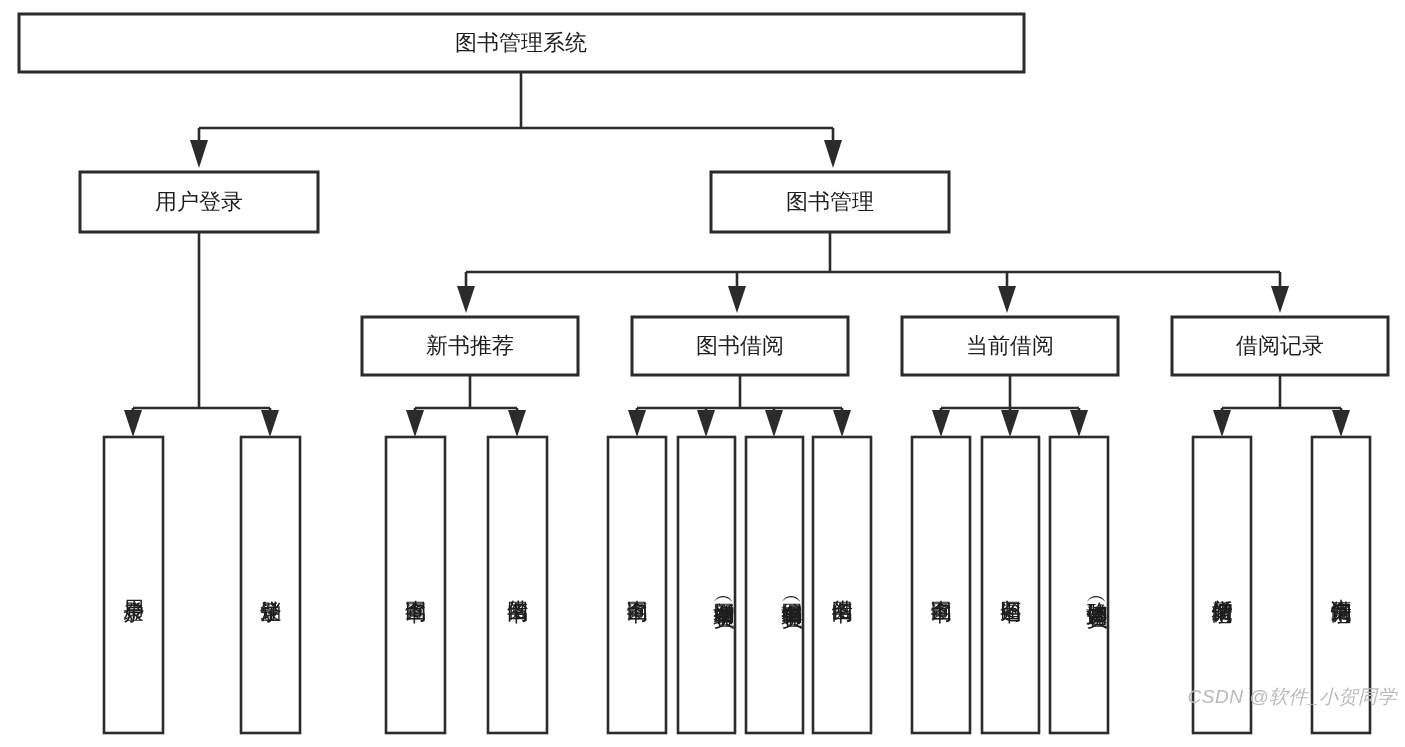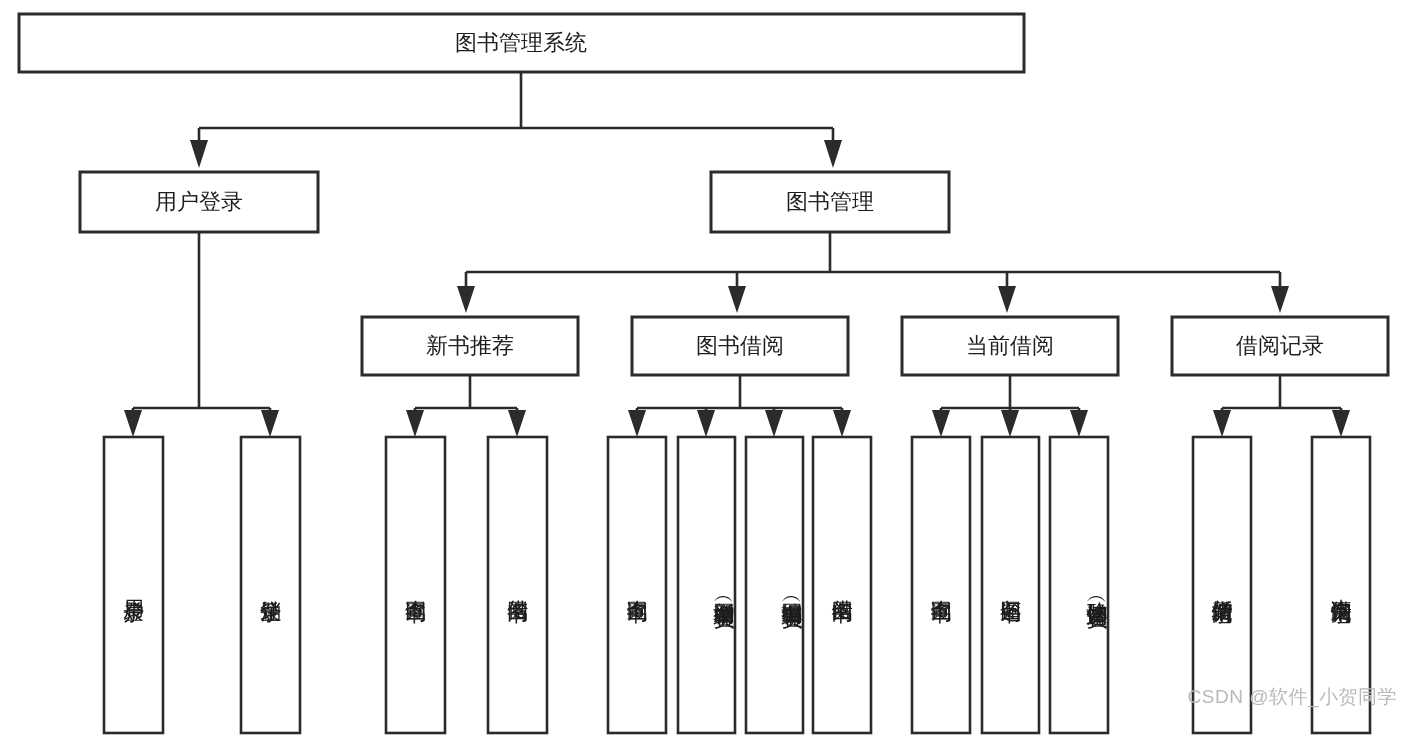--- a/index.html
+++ b/index.html
@@ -73,20 +73,21 @@
   }
   .watermark {
     position: absolute;
     right: 8px;
     bottom: 6px;
     font-family: "Liberation Sans", "DejaVu Sans", sans-serif;
     font-size: 19px;
     color: #b9b9b9;
     letter-spacing: 0.5px;
     white-space: nowrap;
+    font-style: italic;
   }
 </style>
 </head>
 <body>
 
 <div id="diagram-root">
 
   <svg class="flow" viewBox="0 0 1405 747" xmlns="http://www.w3.org/2000/svg">
 
     <g>

